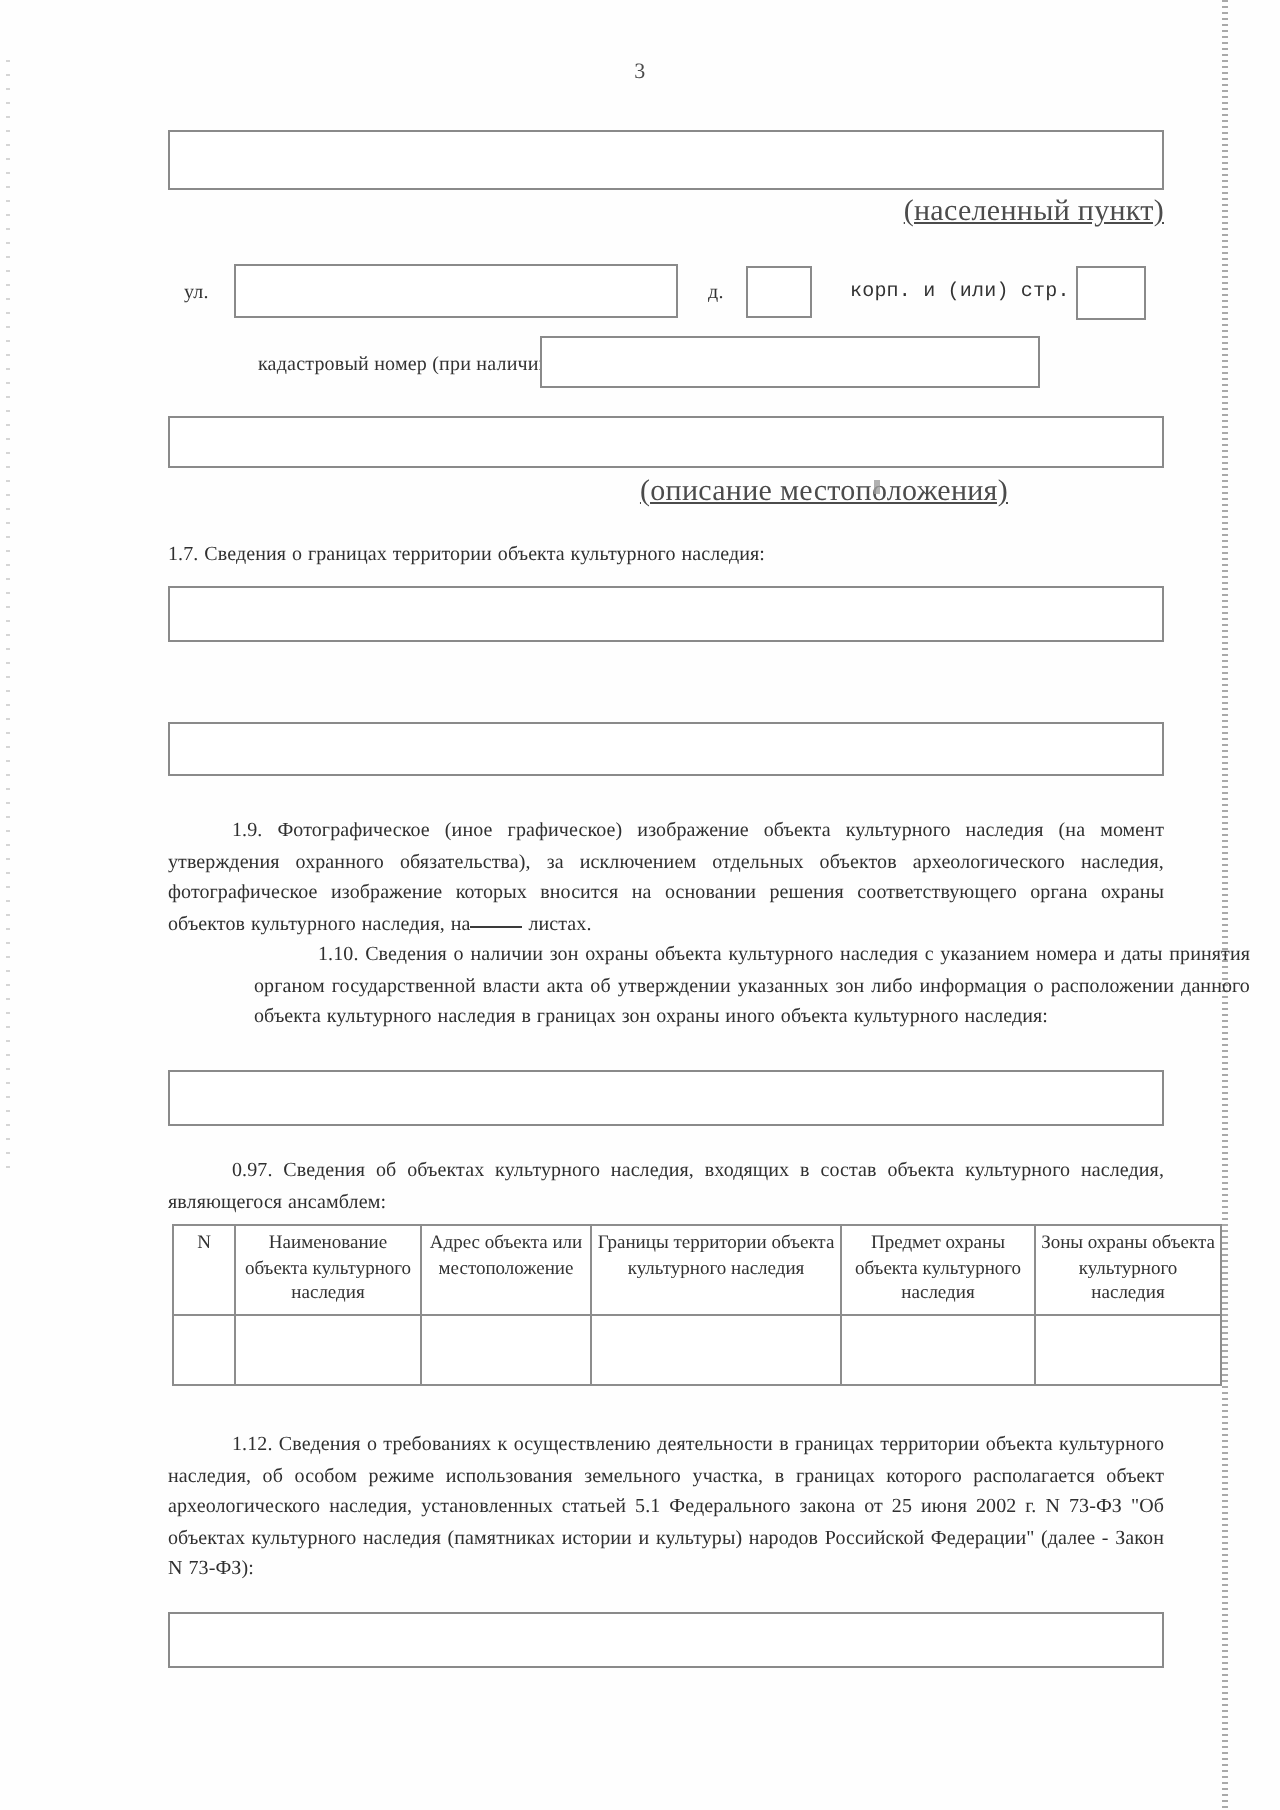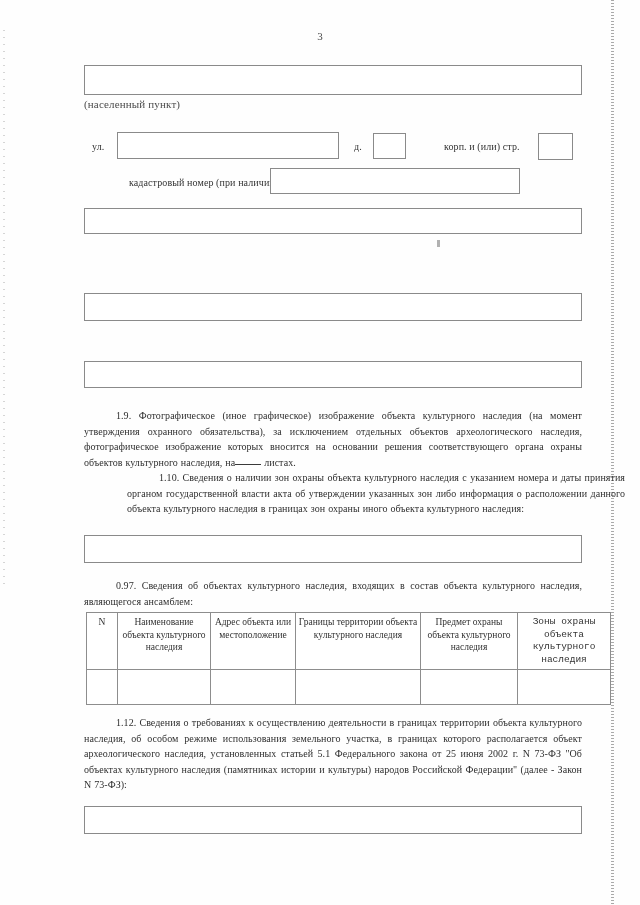--- a/index.html
+++ b/index.html
@@ -67,24 +67,25 @@
   .box {
     position: absolute;
     box-sizing: border-box;
     border: 1px solid #8a8a8a;
     background: #ffffff;
   }
 
   
   .caption {
     position: absolute;
-    font-size: 11px;
+    font-size: 15px;
     color: #4b4b4b;
-    text-align: left;
+    text-align: right;
     letter-spacing: .15px;
+    text-decoration: underline;
   }
 
   
   .field-label {
     position: absolute;
     font-size: 10px;
     color: #333333;
     white-space: nowrap;
     letter-spacing: .1px;
   }
@@ -123,21 +124,21 @@
     vertical-align: top;
     padding: 3px 2px;
     font-weight: normal;
     line-height: 12.5px;
   }
   .heritage-table th.col-n { width: 26px; }
   .heritage-table th.col-name { width: 88px; }
   .heritage-table th.col-addr { width: 80px; }
   .heritage-table th.col-bounds { width: 120px; margin-left: 12px; }
   .heritage-table th.col-subject { width: 92px; }
-  .heritage-table th.col-zones { width: 88px; font-family: Liberation Mono, monospace; }
+  .heritage-table th.col-zones { width: 88px; }
   .heritage-table td.data-cell { height: 28px; }
 
   
   .speck {
     position: absolute;
     width: 3px;
     height: 7px;
     background: #9e9e9e;
     opacity: .8;
   }
@@ -154,29 +155,31 @@
 
   <div class="box" style="left:84px; top:65px; width:498px; height:30px;"></div>
   <div class="caption" style="left:84px; top:98px; width:498px;">(населенный пункт)</div>
 
   <div class="field-label" style="left:92px; top:141px;">ул.</div>
   <div class="box" style="left:117px; top:132px; width:222px; height:27px;"></div>
 
   <div class="field-label" style="left:354px; top:141px;">д.</div>
   <div class="box" style="left:373px; top:133px; width:33px; height:26px;"></div>
 
-  <div class="field-label" style="left:444px; top:141px;">корп. и (или) стр.</div>
+  <div class="field-label" style="left:425px; top:141px;font-family:Liberation Mono, monospace;">корп. и (или) стр.</div>
   <div class="box" style="left:538px; top:133px; width:35px; height:27px;"></div>
 
   <div class="field-label" style="left:92px; top:177px;margin-left:37px;">кадастровый номер (при наличии):</div>
   <div class="box" style="left:270px; top:168px; width:250px; height:26px;"></div>
 
   <div class="box" style="left:84px; top:208px; width:498px; height:26px;"></div>
+  <div class="caption" style="left:84px; top:238px; width:420px;">(описание местоположения)</div>
   <div class="speck" style="left:437px; top:240px;"></div>
 
+  <div class="para" style="left:84px; top:270px; width:498px;">1.7. Сведения о границах территории объекта культурного наследия:</div>
   <div class="box" style="left:84px; top:293px; width:498px; height:28px;"></div>
 
   <div class="box" style="left:84px; top:361px; width:498px; height:27px;"></div>
 
   <div class="para" style="left:84px; top:408px; width:498px; text-indent:32px;"><span>1.9. Фотографическое (иное графическое) изображение объекта культурного наследия (на момент утверждения охранного обязательства), за исключением отдельных объектов археологического наследия, фотографическое изображение которых вносится на основании решения соответствующего органа охраны объектов культурного наследия, на</span><span class="blank-line"></span> <span>листах.</span></div>
 
   <div class="para" style="left:84px; top:470px; width:498px; text-indent:32px;margin-left:43px;">1.10. Сведения о наличии зон охраны объекта культурного наследия с указанием номера и даты принятия органом государственной власти акта об утверждении указанных зон либо информация о расположении данного объекта культурного наследия в границах зон охраны иного объекта культурного наследия:</div>
   <div class="box" style="left:84px; top:535px; width:498px; height:28px;"></div>
 
   <div class="para" style="left:84px; top:578px; width:498px; text-indent:32px;">0.97. Сведения об объектах культурного наследия, входящих в состав объекта культурного наследия, являющегося ансамблем:</div>

